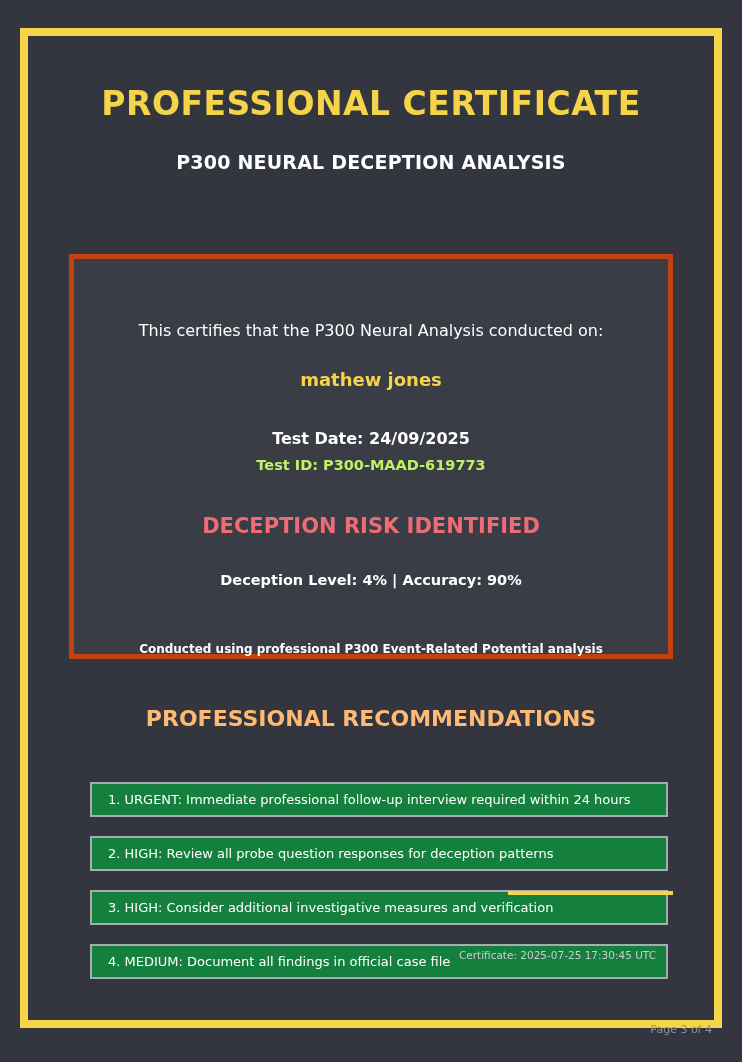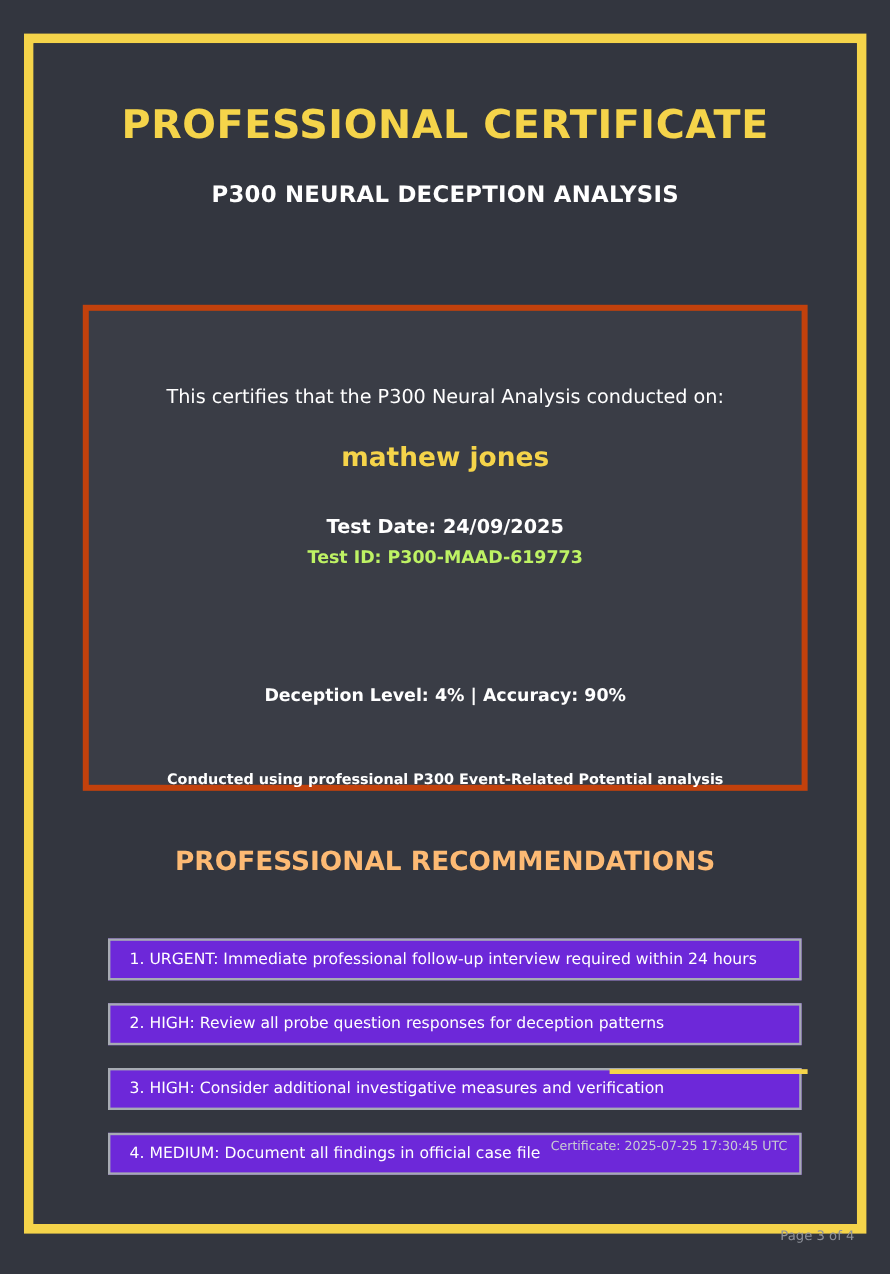--- a/index.html
+++ b/index.html
@@ -80,21 +80,21 @@
     color: #ffffff;
     font-size: 16px;
   }
   .subject-name {
     position: absolute;
     top: 110px;
     left: 0;
     width: 100%;
     text-align: center;
     color: #f5d44a;
-    font-size: 22px;
+    font-size: 18px;
     font-weight: bold;
   }
   .test-date {
     position: absolute;
     top: 170px;
     left: 0;
     width: 100%;
     text-align: center;
     color: #ffffff;
     font-size: 16px;
@@ -153,21 +153,21 @@
   .recs-list {
     position: absolute;
     left: 62px;
     top: 746px;
     width: 578px;
   }
   .rec-item {
     box-sizing: border-box;
     height: 35px;
     border: 2px solid #a7abb3;
-    background: #6d28d9;
+    background: #15803d;
     color: #ffffff;
     font-size: 13px;
     line-height: 31px;
     padding-left: 16px;
     margin-bottom: 19px;
     white-space: nowrap;
     overflow: hidden;
   }
   .yellow-accent {
     position: absolute;
@@ -201,20 +201,21 @@
     <div class="inner-pad">
 
       <div class="cert-title">PROFESSIONAL CERTIFICATE</div>
       <div class="cert-subtitle">P300 NEURAL DECEPTION ANALYSIS</div>
 
       <div class="main-box">
         <div class="certifies-line">This certifies that the P300 Neural Analysis conducted on:</div>
         <div class="subject-name">mathew jones</div>
         <div class="test-date">Test Date: 24/09/2025</div>
         <div class="test-id">Test ID: P300-MAAD-619773</div>
+        <div class="risk-banner">DECEPTION RISK IDENTIFIED</div>
         <div class="levels">Deception Level: 4% | Accuracy: 90%</div>
         <div class="conducted-note">Conducted using professional P300 Event-Related Potential analysis</div>
       </div>
 
       <div class="recs-title">PROFESSIONAL RECOMMENDATIONS</div>
 
       <div class="recs-list">
         <div class="rec-item">1. URGENT: Immediate professional follow-up interview required within 24 hours</div>
         <div class="rec-item">2. HIGH: Review all probe question responses for deception patterns</div>
         <div class="rec-item">3. HIGH: Consider additional investigative measures and verification</div>

